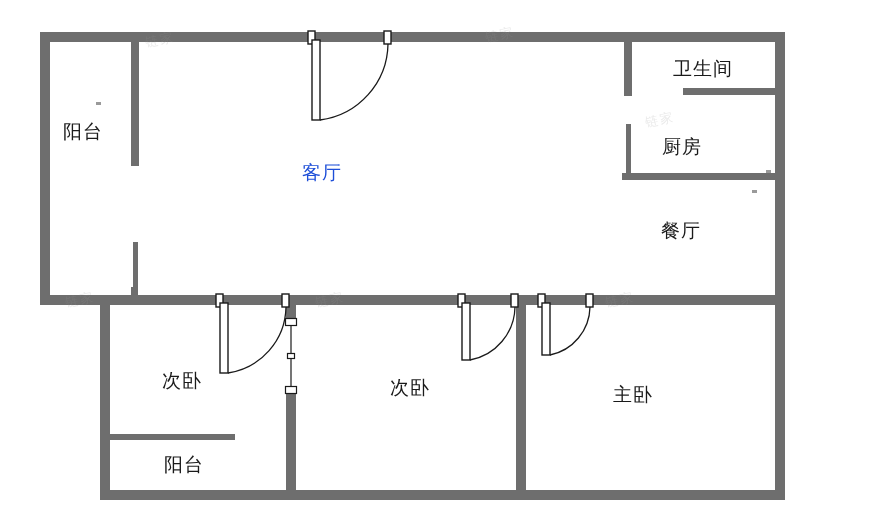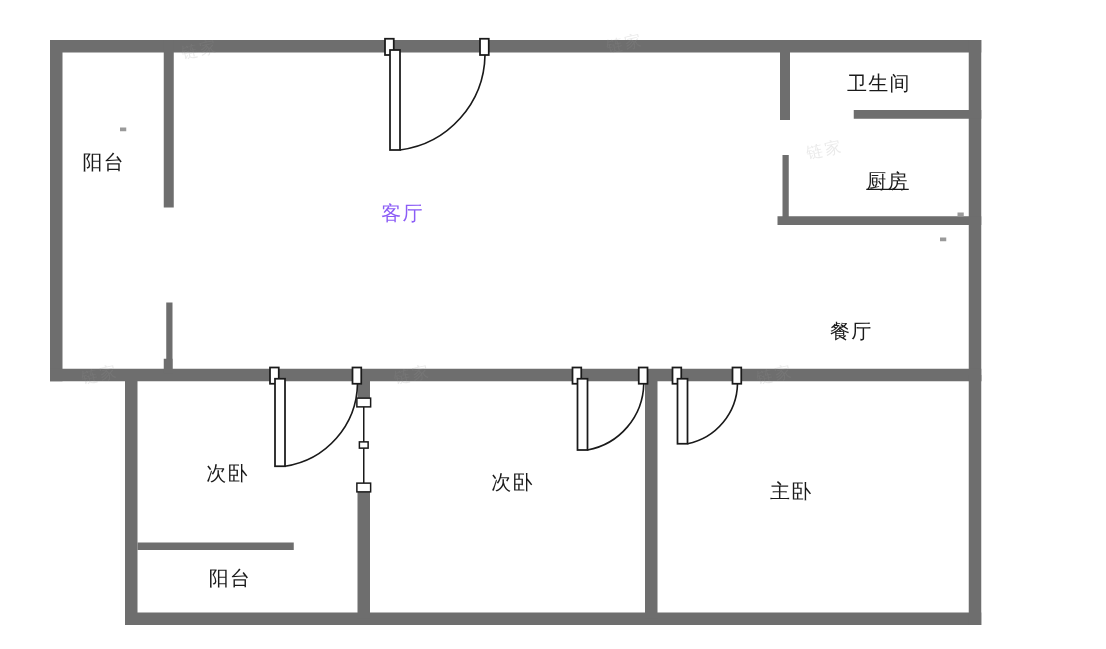--- a/index.html
+++ b/index.html
@@ -21,21 +21,21 @@
     position: absolute;
     left: 0;
     top: 0;
     width: 885px;
     height: 519px;
     display: block;
   }
   .room-label {
     position: absolute;
     color: #1a1a1a;
-    font-size: 16px;
+    font-size: 19px;
     line-height: 1;
     letter-spacing: 1px;
     white-space: nowrap;
     transform: translate(-50%, -50%);
     font-family: "Liberation Sans", "DejaVu Sans", sans-serif;
     user-select: none;
   }
   .wm {
     position: absolute;
     color: rgba(150,150,150,0.20);
@@ -109,24 +109,24 @@
       </g>
     <g id="markers-group">
         <rect x="96" y="102" width="5" height="3" fill="#9a9a9a"></rect>
         <rect x="766" y="170" width="5" height="3" fill="#9a9a9a"></rect>
         <rect x="752" y="190" width="5" height="3" fill="#9a9a9a"></rect>
       </g>
   </svg>
 
   <div id="labels-layer">
       <div class="room-label" style="left: 83px; top: 131px; color: rgb(26, 26, 26);">阳台</div>
-      <div class="room-label" style="left: 322px; top: 172px; color: #8b5cf6;">客厅</div>
+      <div class="room-label" style="left: 322px; top: 172px; color: #1d4ed8;">客厅</div>
       <div class="room-label" style="left: 703px; top: 68px; color: rgb(26, 26, 26);">卫生间</div>
-      <div class="room-label" style="left: 710px; top: 146px; color: rgb(26, 26, 26); text-decoration: underline;">厨房</div>
-      <div class="room-label" style="left: 681px; top: 230px; color: rgb(26, 26, 26); margin-top: 36px;">餐厅</div>
+      <div class="room-label" style="left: 682px; top: 146px; color: rgb(26, 26, 26);">厨房</div>
+      <div class="room-label" style="left: 681px; top: 230px; color: rgb(26, 26, 26);">餐厅</div>
       <div class="room-label" style="left: 182px; top: 380px; color: rgb(26, 26, 26);">次卧</div>
       <div class="room-label" style="left: 184px; top: 464px; color: rgb(26, 26, 26);">阳台</div>
       <div class="room-label" style="left: 410px; top: 387px; color: rgb(26, 26, 26);">次卧</div>
       <div class="room-label" style="left: 633px; top: 394px; color: rgb(26, 26, 26);">主卧</div>
     </div>
   <div id="watermark-layer">
       <div class="wm" style="left: 160px; top: 40px;">链家</div>
       <div class="wm" style="left: 330px; top: 300px;">链家</div>
       <div class="wm" style="left: 620px; top: 300px;">链家</div>
       <div class="wm" style="left: 660px; top: 120px;">链家</div>

